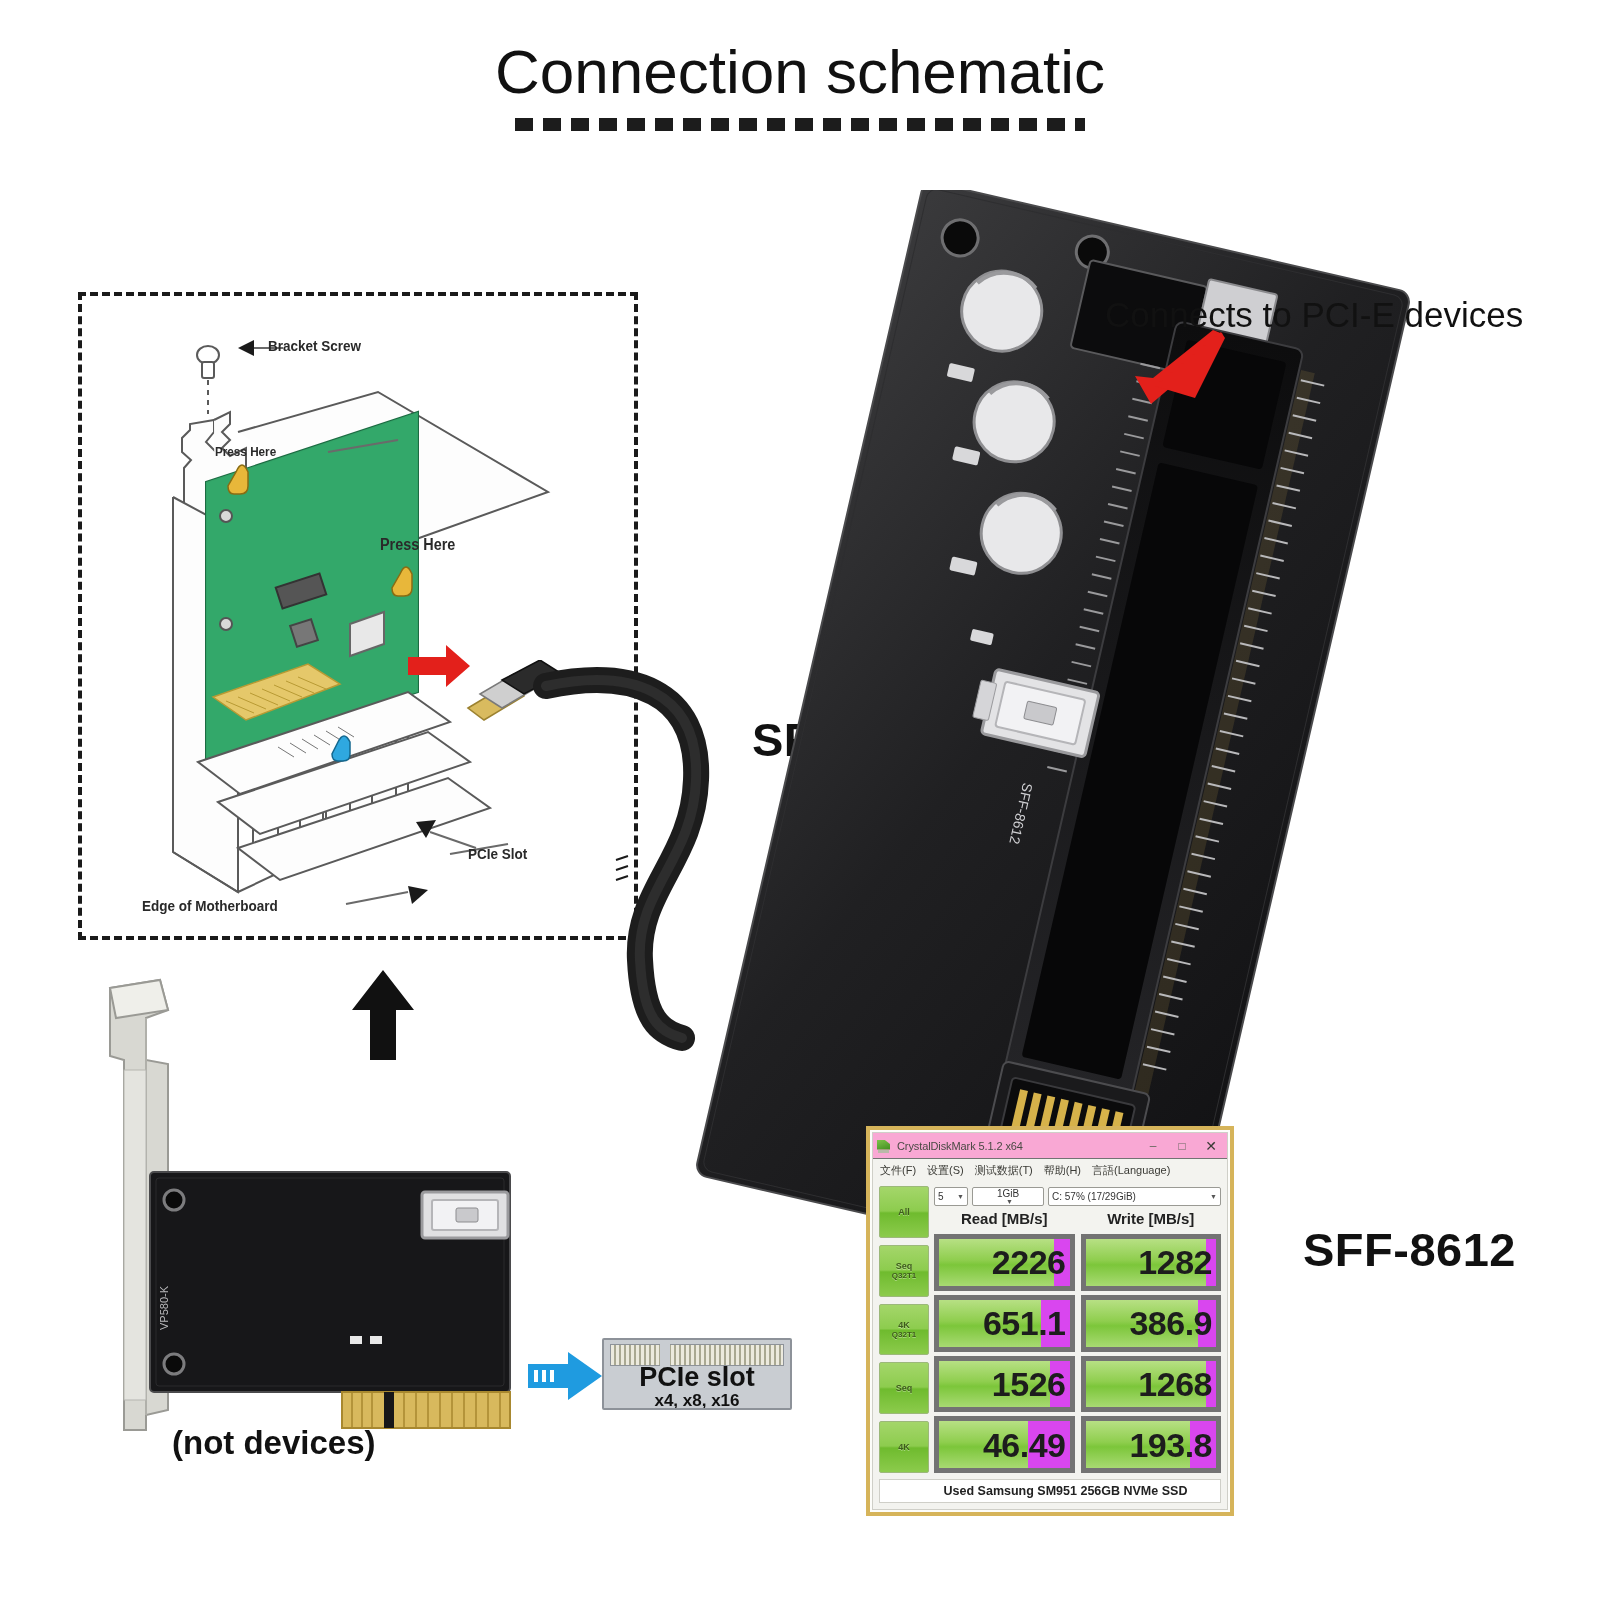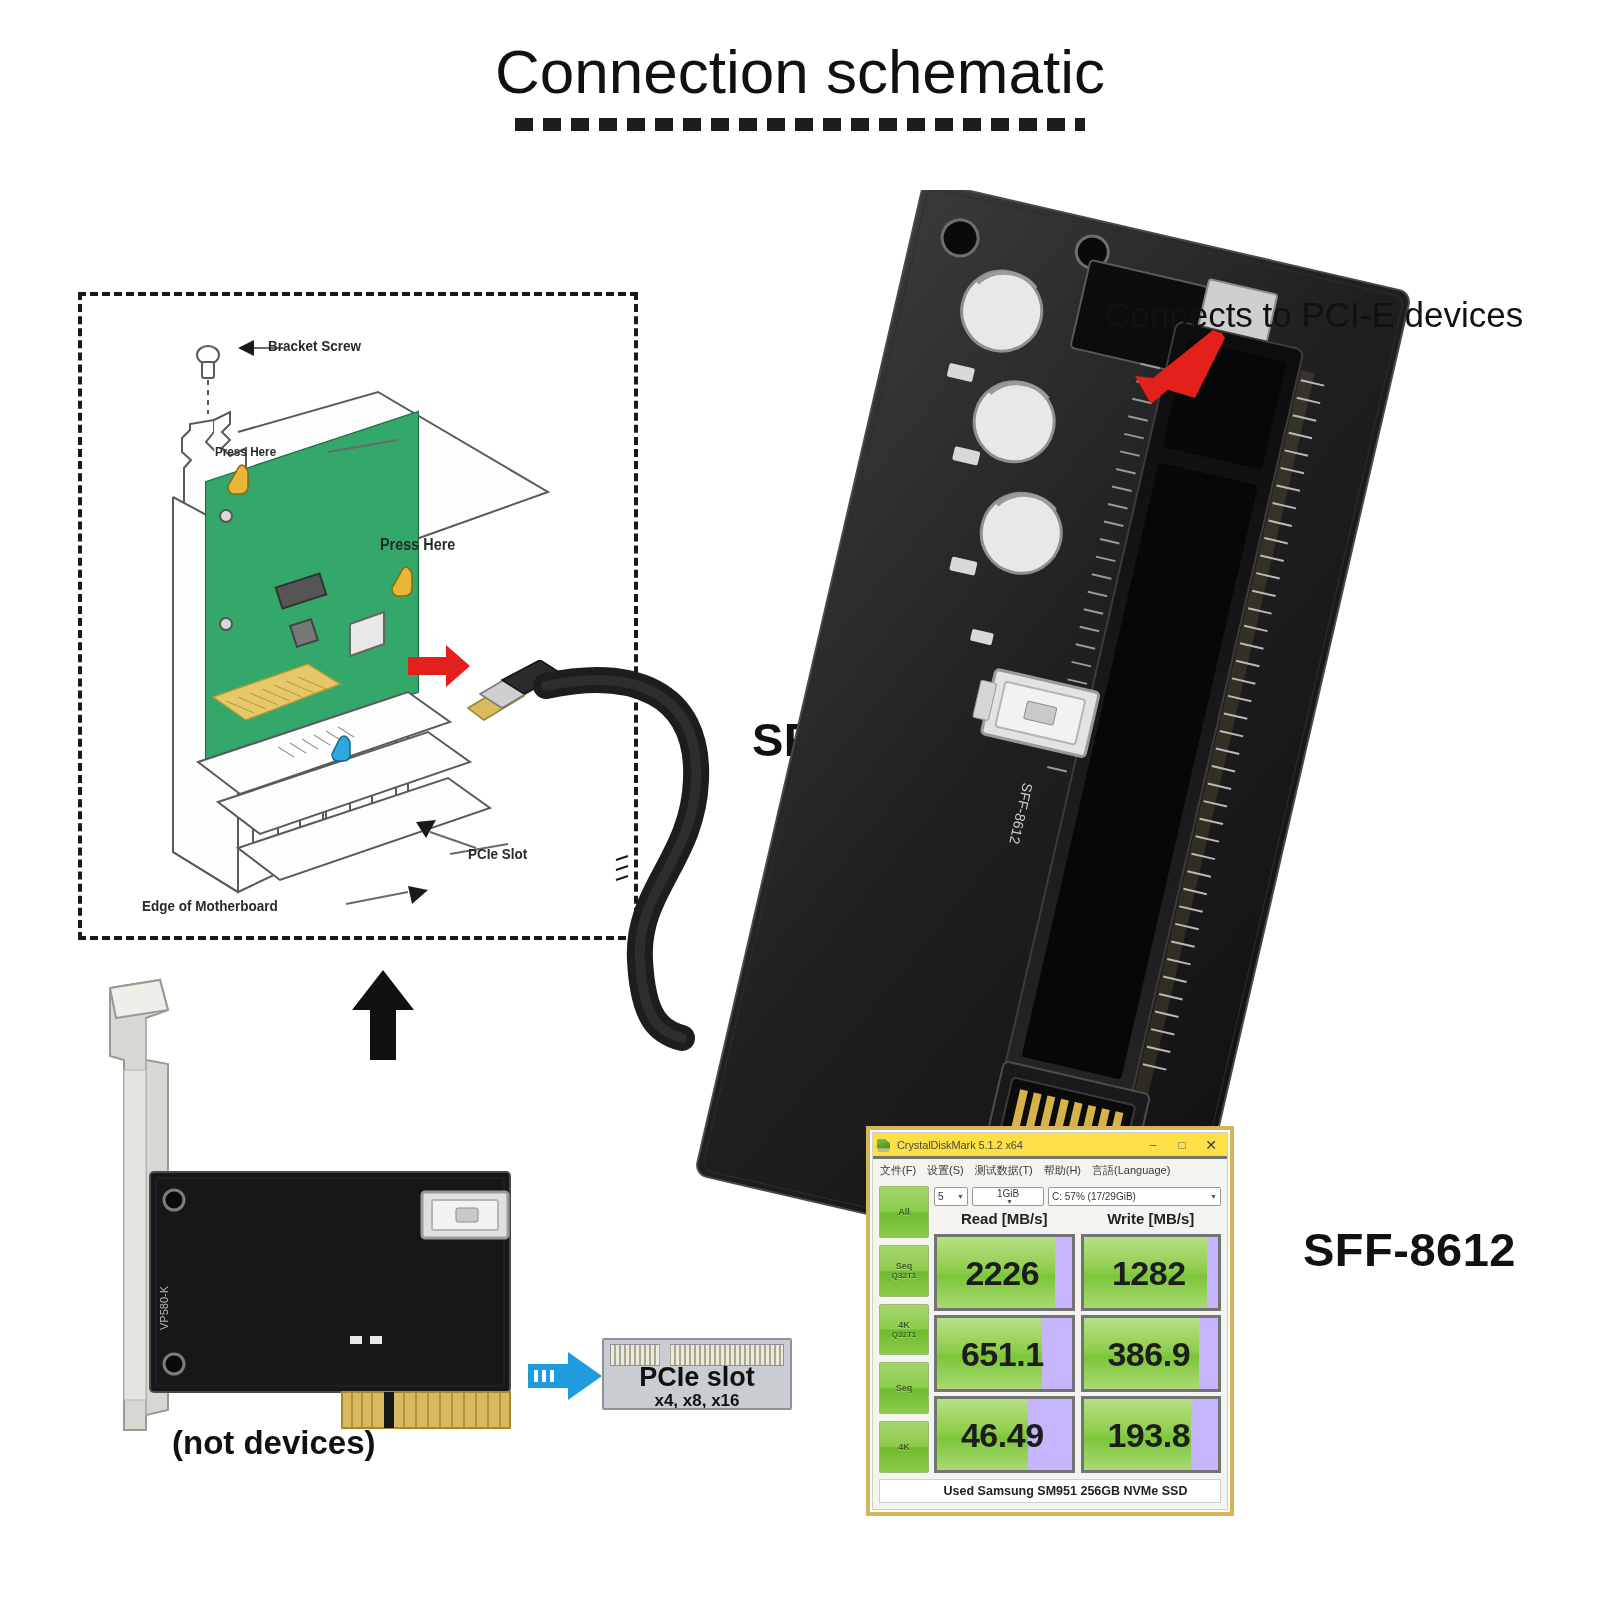--- a/index.html
+++ b/index.html
@@ -100,22 +100,22 @@
   }
   .cdm {
     width: 100%; height: 100%;
     background: #f3f3ef;
     border: 1px solid #cfcfc8;
     display: flex; flex-direction: column;
     filter: blur(0.25px);
   }
   .cdm-title {
     height: 26px; display:flex; align-items:center;
-    background: #fde047; padding: 0 4px; gap:5px;
-    border-bottom:3px solid #737373;
+    background: #f9a8d4; padding: 0 4px; gap:5px;
+    border-bottom:1px solid #737373;
   }
   .cdm-ico {
     width: 15px; height: 14px; position: relative; flex: 0 0 auto;
   }
   .cdm-ico::before {
     content:''; position:absolute; left:0; top:1px; width:13px; height:10px;
     background: linear-gradient(160deg,#7ec24a,#3f8d1f);
     clip-path: polygon(0 0, 55% 0, 100% 45%, 100% 100%, 0 100%);
   }
   .cdm-ico::after {
@@ -159,22 +159,22 @@
   .sel-sz { width:72px;flex-direction:column; }
   .sel-dr { flex:1 1 auto; }
 
   .hdr-row { display:flex; gap:6px; height:20px; }
   .hdr {
     flex:1 1 0; text-align:center; font-size:15px; font-weight:700; color:#222;
     font-family:"Liberation Sans", sans-serif;
   }
   .val-row { flex:1 1 0; display:flex; gap:6px; min-height:0; }
   .val {
-    flex:1 1 0; border:3px solid #737373; background:#c4b5fd;
-    display:flex; align-items:center; justify-content:center;
+    flex:1 1 0; border:5px solid #737373; background:#d946ef;
+    display:flex; align-items:center; justify-content:flex-end;
     padding-right:4px; position:relative; overflow:hidden;
   }
   .val .bar {
     position:absolute; left:0; top:0; bottom:0;
     background: linear-gradient(to bottom,#b7e084 0%, #8fce4e 45%, #7cc63a 55%, #a8da72 100%);
   }
   .val .num {
     position:relative; z-index:2;
     font-size:34px; font-weight:700; color:#1d1d1d;
     font-family:"Liberation Sans", sans-serif; line-height:1;
@@ -611,20 +611,30 @@
             <div class="val">
               <div class="bar" style="width:78%"></div>
               <span class="num">651.1</span>
             </div>
             <div class="val">
               <div class="bar" style="width:86%"></div>
               <span class="num">386.9</span>
             </div>
           </div>
 
+          <div class="val-row">
+            <div class="val">
+              <div class="bar" style="width:85%"></div>
+              <span class="num">1526</span>
+            </div>
+            <div class="val">
+              <div class="bar" style="width:92%"></div>
+              <span class="num">1268</span>
+            </div>
+          </div>
 
           <div class="val-row">
             <div class="val">
               <div class="bar" style="width:68%"></div>
               <span class="num">46.49</span>
             </div>
             <div class="val">
               <div class="bar" style="width:80%"></div>
               <span class="num">193.8</span>
             </div>

